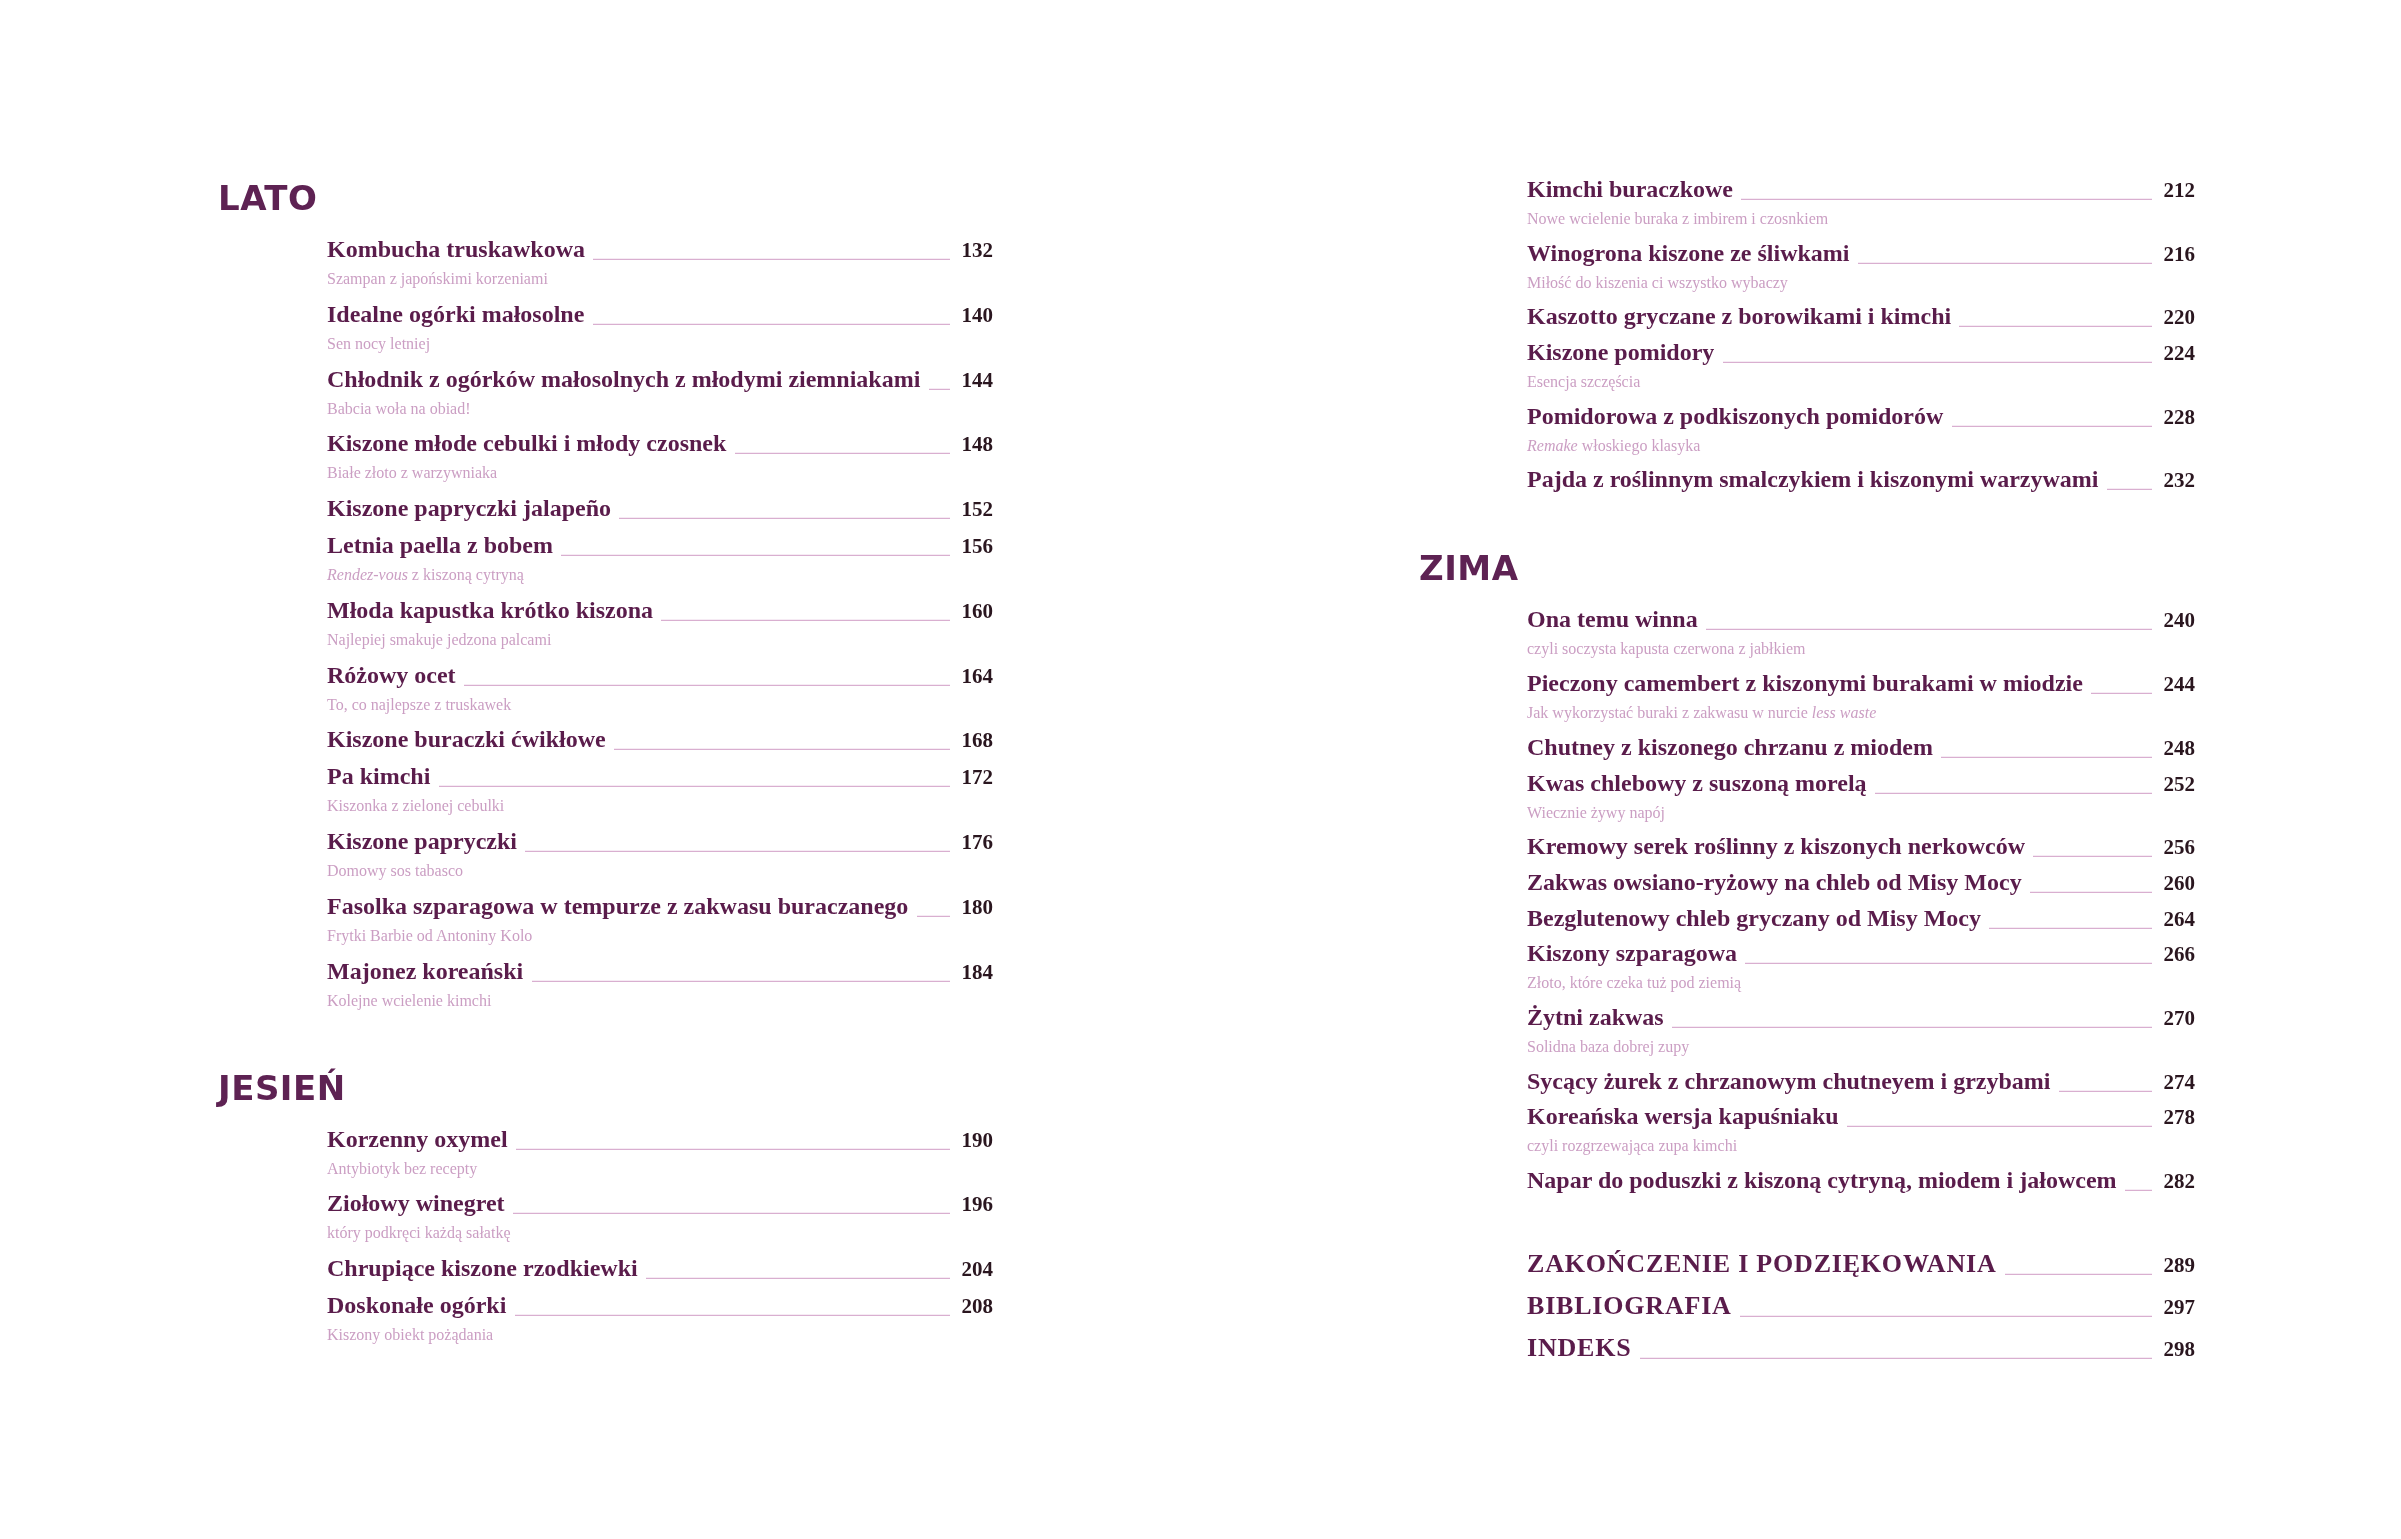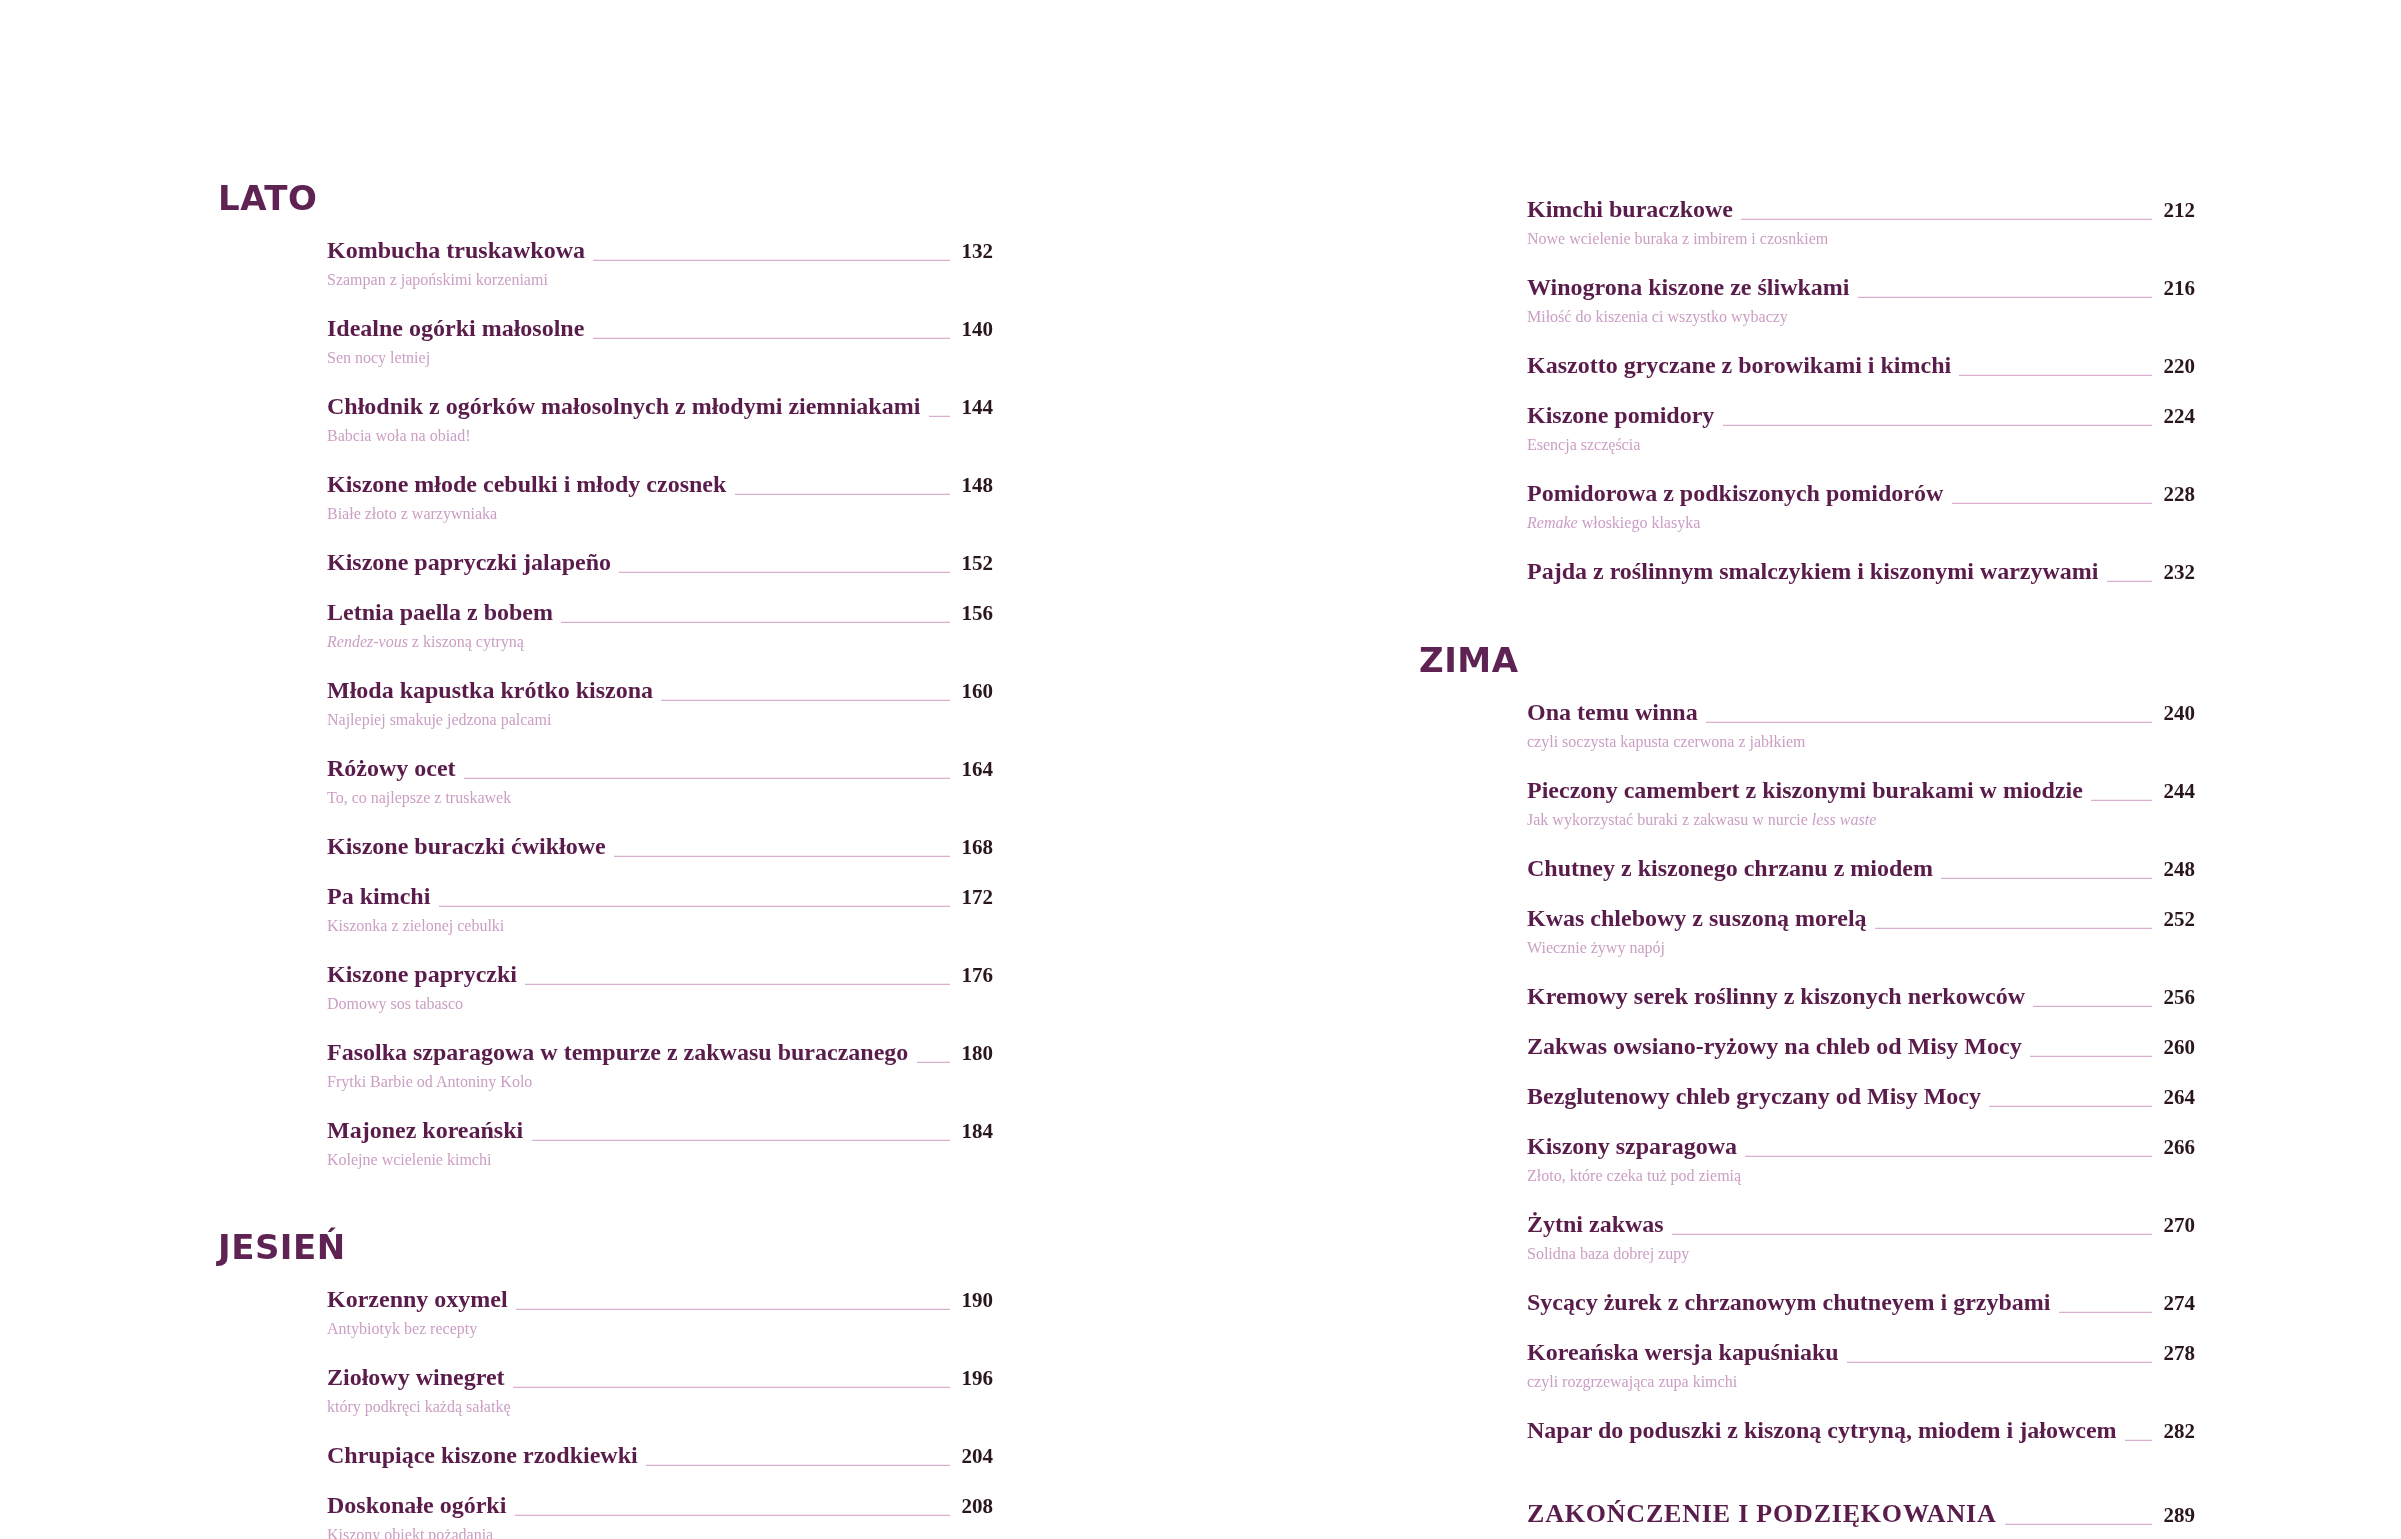--- a/index.html
+++ b/index.html
@@ -30,21 +30,21 @@
     letter-spacing:0.5px;
     color:var(--c-heading);
     margin:0 0 19px 0;
   }
   .section + .section .season{margin-top:55px;}
   .section.endmatter{margin-top:53px;}
 
   .entries{padding-left:109px;}
   .col-right .entries{padding-left:108px;}
 
-  .entry{margin-bottom:6.8px;margin-top:20px;}
+  .entry{margin-bottom:6.8px;}
   .col-right .entry{margin-bottom:5.7px;}
   .endmatter .entry{margin-bottom:11px;}
 
   .entry-row{display:flex;align-items:baseline;}
   .entry-title{
     flex:0 1 auto;
     font-weight:700;
     font-size:24px;
     line-height:29px;
     white-space:nowrap;

